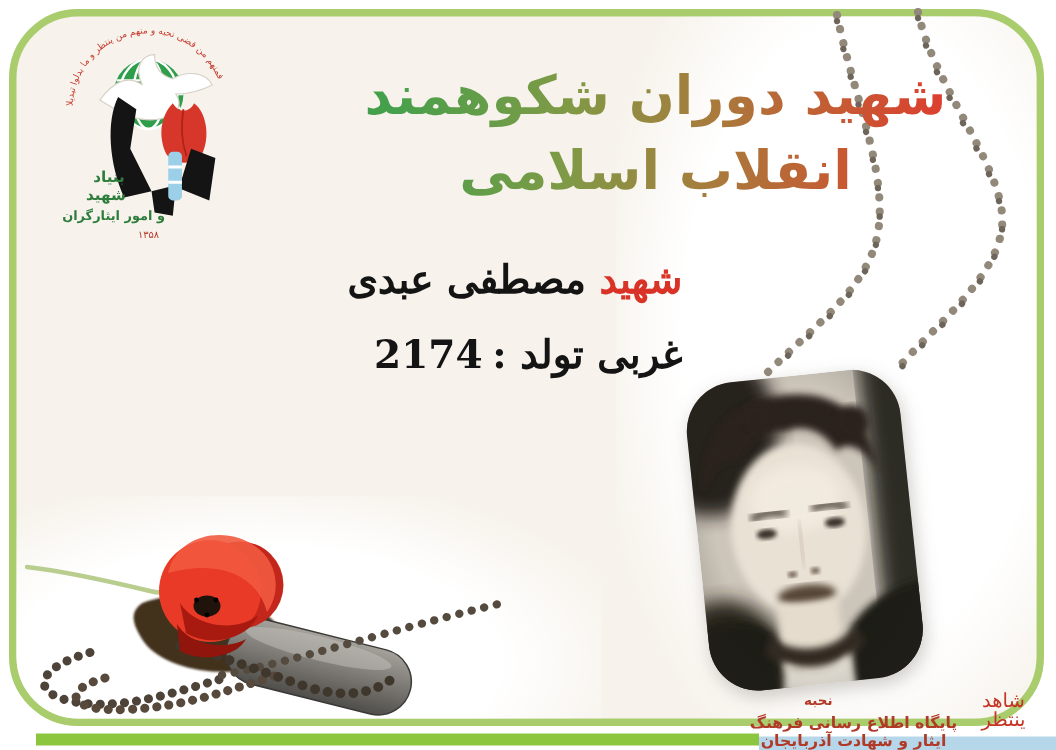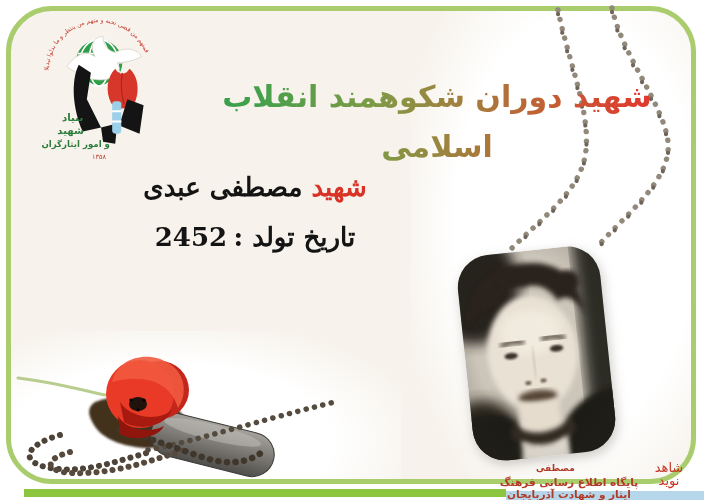--- a/index.html
+++ b/index.html
@@ -8,27 +8,27 @@
   
   #card{position:absolute;left:6px;top:6px;width:680px;height:468px;
         background:#f7f3ec;border:5px solid #a9cc6c;border-radius:46px;overflow:hidden;}
   .blob{position:absolute;pointer-events:none;}
   #blob-right{left:400px;top:-20px;width:300px;height:520px;
       background:radial-gradient(ellipse at 55% 45%, #ffffff 0%, #ffffff 52%, rgba(255,255,255,0) 78%);}
   #blob-flower{left:-30px;top:320px;width:420px;height:200px;
       background:radial-gradient(ellipse at 45% 55%, #ffffff 0%, #ffffff 50%, rgba(255,255,255,0) 80%);}
   
   #title{position:absolute;left:182px;top:40px;width:510px;text-align:center;
-         font-size:30px;font-weight:bold;line-height:50px;direction:rtl;
+         font-size:36px;font-weight:bold;line-height:50px;direction:rtl;
          background:linear-gradient(90deg,#2f9e4a 0%,#47a04b 16%,#7f9a46 38%,#a97a3c 58%,#c65a33 74%,#e03a2f 90%);
-         -webkit-background-clip:text;background-clip:text;-webkit-text-fill-color:transparent;color:transparent;margin-top:32px;}
+         -webkit-background-clip:text;background-clip:text;-webkit-text-fill-color:transparent;color:transparent;}
   
   #info{position:absolute;left:55px;top:167px;width:400px;direction:rtl;text-align:center;
         font-family:"DejaVu Serif","Liberation Serif",serif;color:#141414;}
-  #info .line{line-height:40px;font-size:26px;font-weight:600;}
+  #info .line{line-height:40px;font-size:26px;font-weight:600;text-align:right;}
   #line-name{font-size:27px;}
   #line-name .rest{margin-right:.35em;}
   #line-birth{margin-top:10px;}
   #line-death{margin-top:15px;}
   #line-place{margin-top:9px;font-size:25px;}
   .red{color:#d93226;}
   .val{margin-right:.25em;}
   
   #bar-green{position:absolute;left:24px;top:489px;width:482px;height:8px;background:#8cc63e;}
   #bar-blue{position:absolute;left:506px;top:491px;width:198px;height:9px;background:#b5d7e9;}
@@ -96,21 +96,21 @@
     <text x="70" y="147" font-size="6.5" fill="#b5372a" text-anchor="middle">۱۳۵۸</text>
   </svg>
 
   <div id="title">شهید دوران شکوهمند انقلاب اسلامی</div>
 
   <div id="info">
     <div class="line" id="line-name">
       <span class="red">شهید</span><span class="rest">مصطفی عبدی</span>
     </div>
     <div class="line" id="line-birth">
-      <span>تاریخ تولد :</span><span class="val">2452</span>
+      <span>غربی تولد :</span><span class="val">2174</span>
     </div>
   </div>
 
   <svg class="abs" style="left:452px;top:238px;filter:drop-shadow(2px 4px 6px rgba(60,50,40,.25));" width="175" height="235" viewBox="0 0 170 230">
     <defs>
       <clipPath id="tagClip">
           <rect x="12" y="12" width="140" height="202" rx="32"></rect>
         </clipPath>
       <filter id="b1">
           <feGaussianBlur stdDeviation="1.3"></feGaussianBlur>
@@ -195,19 +195,19 @@
       <circle cx="138" cy="70" r="1.6" fill="#000"></circle>
     </g>
   </svg>
 
   <div id="bar-green"></div>
   <div id="bar-blue"></div>
 
   <div id="watermark">
     <div id="wm-brand">
       <div>شاهد</div>
-      <div>نوید</div>
+      <div>ینتظر</div>
     </div>
-    <div id="wm-region">مصطفی</div>
+    <div id="wm-region">نحبه</div>
     <div id="wm-caption">پایگاه اطلاع رسانی فرهنگ ایثار و شهادت آذربایجان</div>
   </div>
 
 </div>
 
 </body></html>

